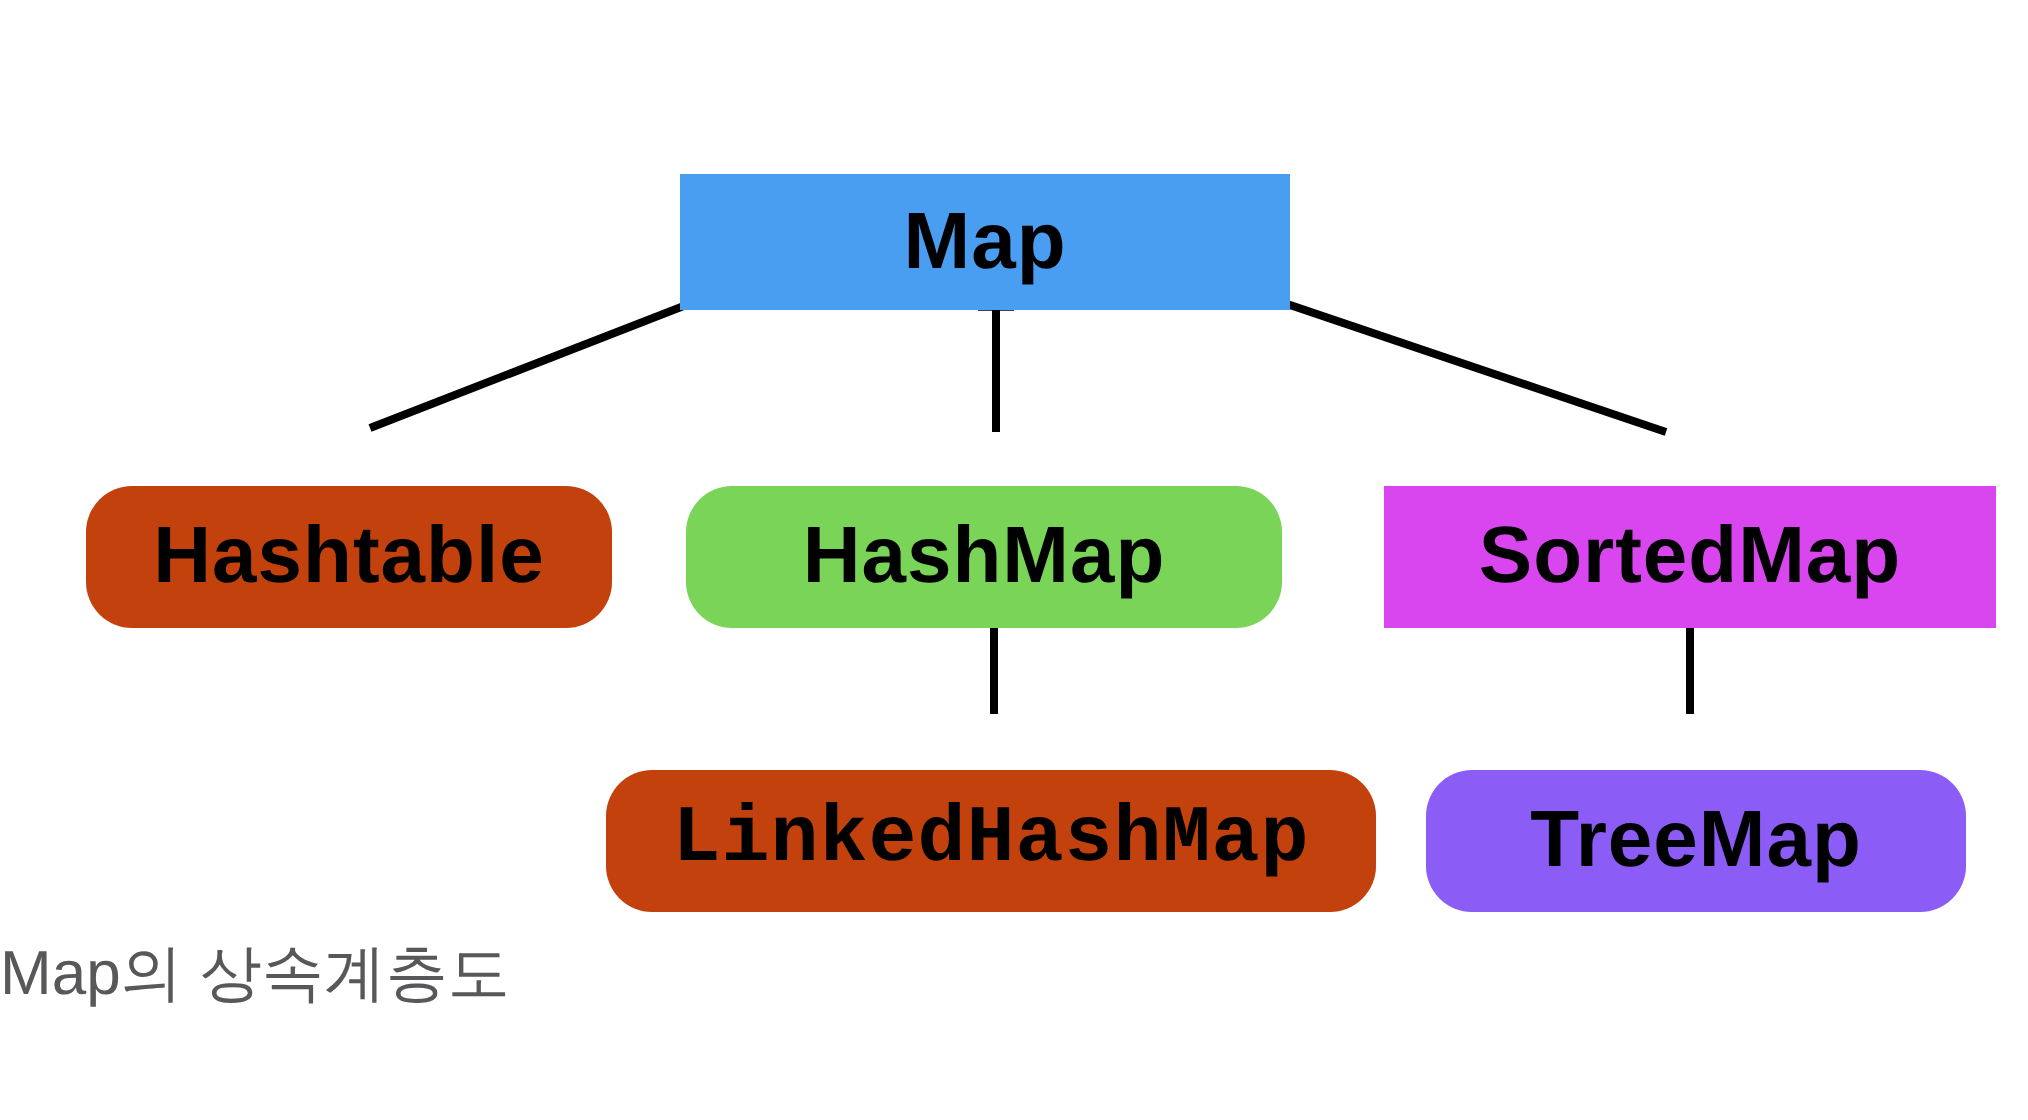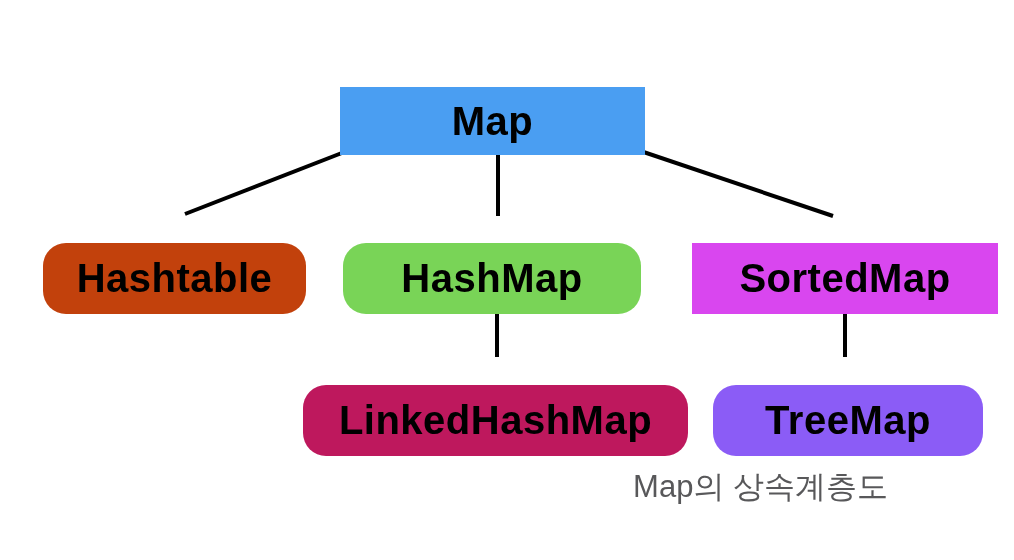--- a/index.html
+++ b/index.html
@@ -38,21 +38,21 @@
   .node-hashtable      { left:  43px; top: 219px; width: 263px; height: 71px; }
   .node-hashmap        { left: 343px; top: 219px; width: 298px; height: 71px; }
   .node-sortedmap      { left: 692px; top: 219px; width: 306px; height: 71px; }
   .node-linkedhashmap  { left: 303px; top: 361px; width: 385px; height: 71px; }
   .node-treemap        { left: 713px; top: 361px; width: 270px; height: 71px; }
 
   .caption {
     position: absolute;
     left: 0; top: 466px;
     width: 888px;
-    text-align: right;
+    text-align: left;
     font-size: 31px;
     font-weight: normal;
     color: #58585A;
   }
 </style>
 </head>
 <body>
 
 <div class="canvas">
 
@@ -78,21 +78,21 @@
   </div>
 
   <div class="node rounded node-hashmap" style="background: rgb(121, 212, 87);">
     <span>HashMap</span>
   </div>
 
   <div class="node node-sortedmap" style="background: #d946ef;">
     <span>SortedMap</span>
   </div>
 
-  <div class="node rounded node-linkedhashmap" style="background: #be185d;">
+  <div class="node rounded node-linkedhashmap" style="background: #c2410c; font-family: Liberation Mono, monospace;">
     <span>LinkedHashMap</span>
   </div>
 
   <div class="node rounded node-treemap" style="background: #8b5cf6; justify-content: center;">
     <span>TreeMap</span>
   </div>
 
   <div class="caption">Map의 상속계층도</div>
 
 </div>

